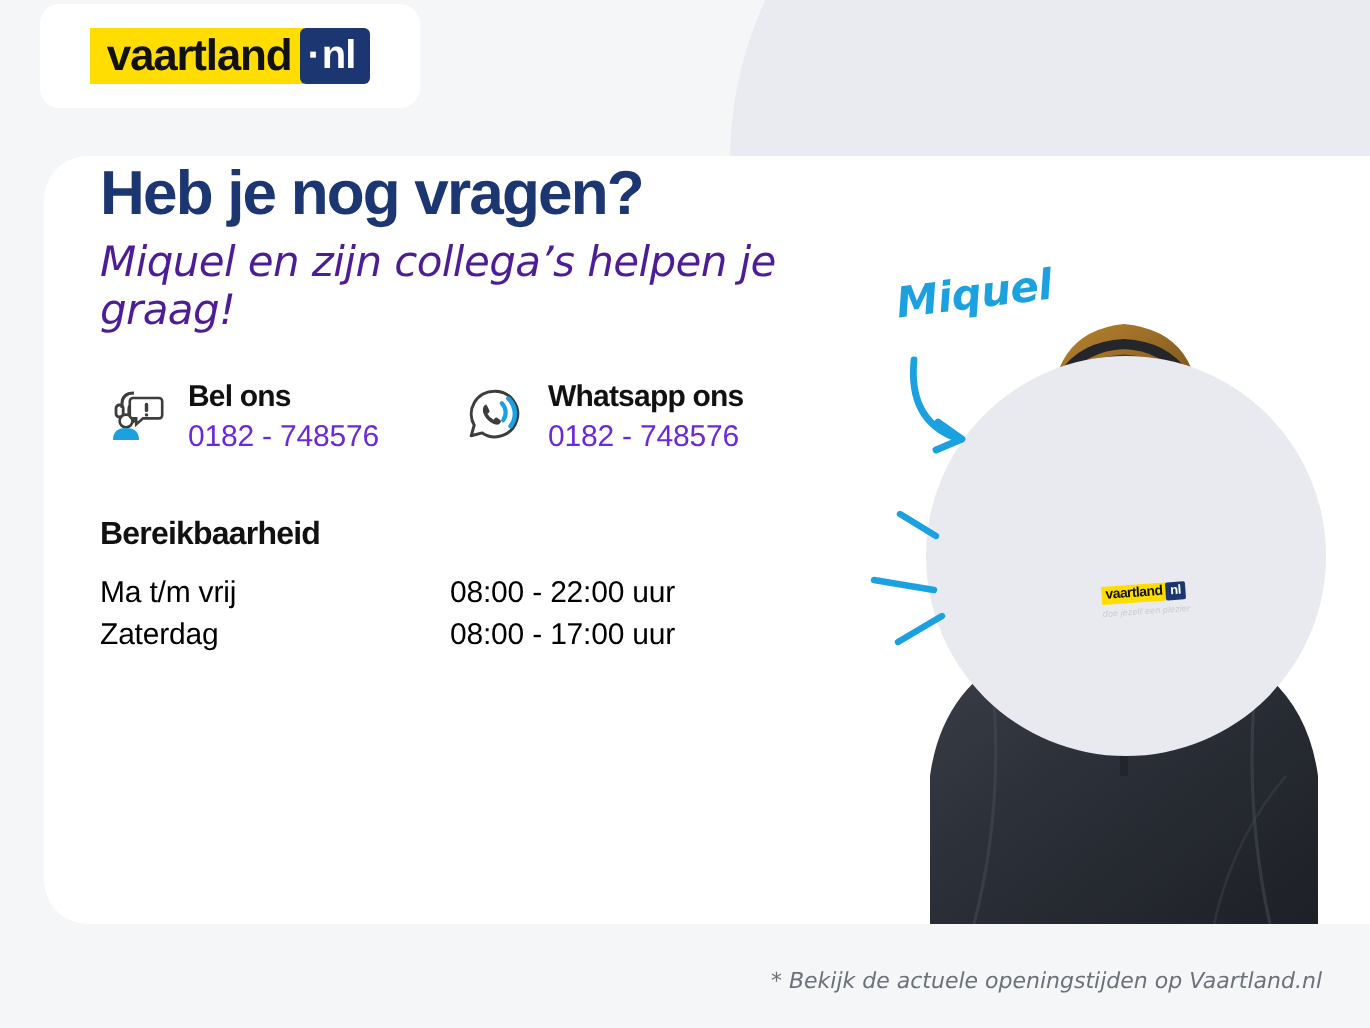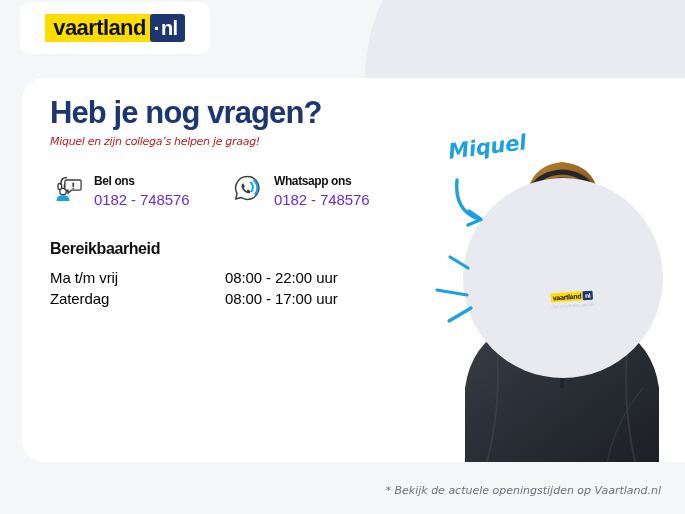--- a/index.html
+++ b/index.html
@@ -61,54 +61,54 @@
     width: 700px; height: 384px;
     background: #ffffff;
     border-radius: 22px;
     z-index: 1;
     overflow: hidden;
   }
 
   
   .content {
     position: absolute;
-    left: 50px; top: 96px;
+    left: 50px; top: 80px;
     width: 400px;
     z-index: 4;
   }
   .headline {
     color: #1b3670;
     font-size: 31px;
     font-weight: bold;
     letter-spacing: -0.9px;
     line-height: 1.08;
     margin-bottom: 6px;
   }
   .subhead {
-    color: #b91c1c;
-    font-size: 11px;
+    color: #4c1d95;
+    font-size: 21px;
     font-style: italic;
     font-family: "DejaVu Sans", sans-serif;
     letter-spacing: -0.3px;
     margin-bottom: 22px;
   }
 
   
   .contact-grid {
     display: grid;
     grid-template-columns: 180px 180px;
     row-gap: 16px;
     column-gap: 0px;
   }
   .contact-item { display: flex; align-items: flex-start; gap: 10px; }
   .contact-icon { width: 34px; height: 34px; flex: 0 0 34px; margin-top: 1px; }
   .contact-text { padding-top: 1px; }
   .contact-title {
     color: #111111;
-    font-size: 12px;
+    font-size: 15px;
     font-weight: bold;
     letter-spacing: -0.4px;
     line-height: 1.2;
   }
   .contact-sub {
     color: #6d28d9;
     font-size: 15px;
     letter-spacing: -0.1px;
     margin-top: 2px;
     line-height: 1.25;

